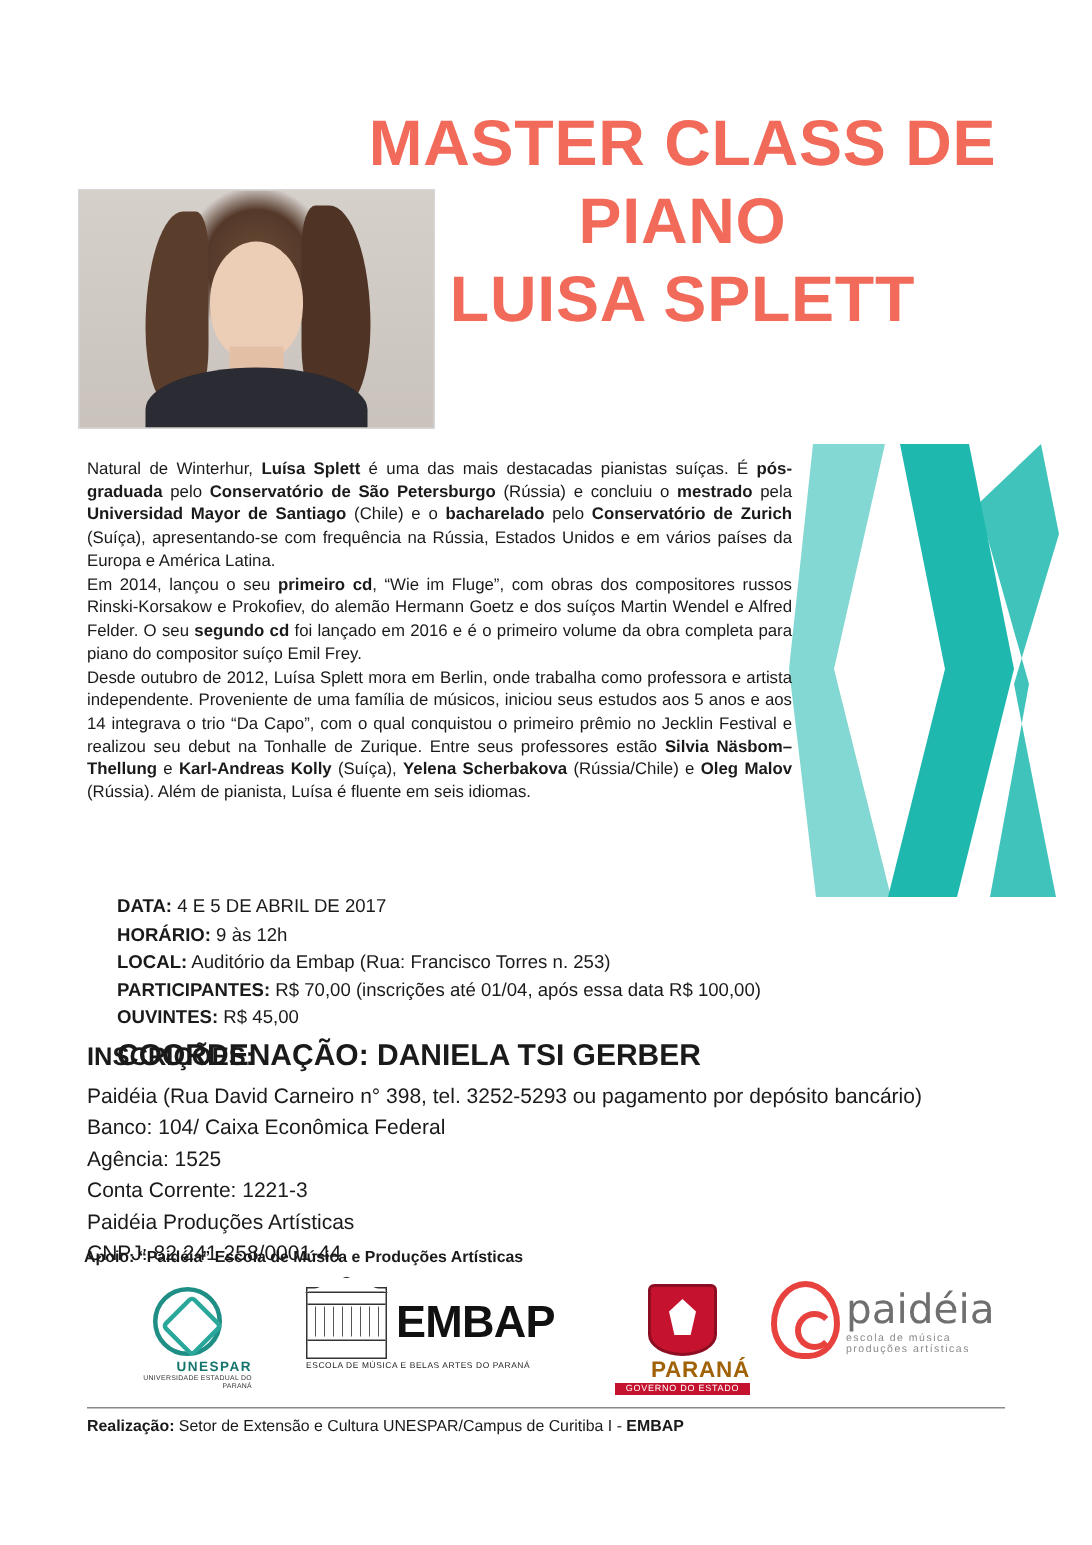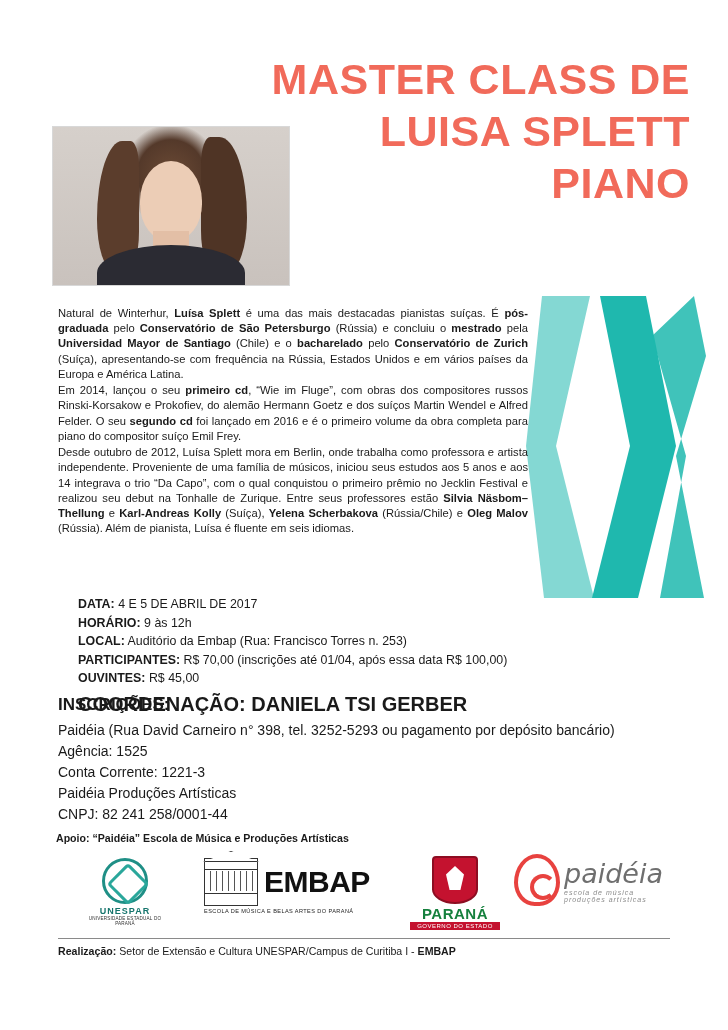--- a/index.html
+++ b/index.html
@@ -12,24 +12,24 @@
     height: 1030px;
     position: relative;
     font-family: "Liberation Sans", sans-serif;
     color: #1a1a1a;
     overflow: hidden;
   }
 
   
   .title-block {
     position: absolute;
-    top: 58px;
+    top: 75px;
     right: 38px;
     width: 470px;
-    text-align: right;
+    text-align: center;
     line-height: 1.02;
   }
   .title-line {
     font-family: "Liberation Sans", sans-serif;
     font-weight: bold;
     font-size: 43px;
     letter-spacing: 0.5px;
     color: #f16a5a;
     margin-bottom: 8px;
     white-space: nowrap;
@@ -157,21 +157,21 @@
   
   .logos {
     position: absolute;
     left: 58px;
     top: 856px;
     width: 615px;
     height: 68px;
   }
   .logo { position: absolute; }
 
-  .logo-unespar { left: 24px; top: 2px; width: 86px; text-align: center; }
+  .logo-unespar { left: 24px; top: 2px; width: 86px; text-align: right; }
   .unespar-mark {
     width: 46px; height: 46px; margin: 0 auto;
     border: 3px solid #1f8f86;
     border-radius: 50%;
     position: relative;
     box-sizing: border-box;
   }
   .unespar-mark::before {
     content: "";
     position: absolute; left: 50%; top: 50%;
@@ -214,28 +214,28 @@
     border: 2px solid #8d0d22;
     border-radius: 4px 4px 50% 50% / 4px 4px 30% 30%;
     position: relative;
   }
   .parana-shield::after {
     content:"";
     position:absolute; left:50%; top:8px; margin-left:-9px;
     width:18px; height:24px; background:#fff;
     clip-path: polygon(50% 0,100% 35%,80% 100%,20% 100%,0 35%);
   }
-  .parana-word { font-size: 15px; font-weight: bold; color: #15803d; letter-spacing: .5px; margin-top: 1px; }
+  .parana-word { font-size: 15px; font-weight: bold; color: #a16207; letter-spacing: .5px; margin-top: 1px; text-align: right; }
   .parana-sub {
     font-size: 6px; color: #fff; background: #c4122f;
     letter-spacing: .5px; padding: 1px 0;
   }
 
   .logo-paideia { left: 456px; top: -2px; width: 160px; }
-  .paideia-wrap { display: flex; align-items: center; gap: 4px; font-style: italic; }
+  .paideia-wrap { display: flex; align-items: center; gap: 4px; }
   .paideia-mark {
     width: 46px; height: 52px;
     border: 4px solid #e8423f;
     border-radius: 50% 50% 45% 45% / 55% 55% 45% 45%;
     box-sizing: border-box;
     position: relative;
   }
   .paideia-mark::after {
     content:"";
     position:absolute; left:12px; top:16px;
@@ -259,22 +259,22 @@
     left: 58px; top: 945px;
     font-size: 10.6px;
   }
   .footer .b { font-weight: bold; }
 </style>
 </head>
 <body>
 
 <div class="title-block">
   <div class="title-line">MASTER CLASS DE</div>
+  <div class="title-line">PIANO</div>
   <div class="title-line">LUISA SPLETT</div>
-  <div class="title-line">PIANO</div>
 </div>
 
 <div class="portrait">
   <div class="portrait-img">
     <div class="portrait-hair-left"></div>
     <div class="portrait-hair-right"></div>
     <div class="portrait-face"></div>
     <div class="portrait-neck"></div>
     <div class="portrait-body"></div>
   </div>
@@ -317,20 +317,21 @@
   <div class="coord">
     <span class="lbl">COORDENAÇÃO:</span><span class="val"> DANIELA TSI GERBER</span>
   </div>
 </div>
 
 <div class="inscr">
   <div class="inscr-title">
     <span>INSCRIÇÕES</span><span>:</span>
   </div>
   <div>Paidéia (Rua David Carneiro n° 398, tel. 3252-5293 ou pagamento por depósito bancário)</div>
+  <div>Banco: 104/ Caixa Econômica Federal</div>
   <div>Agência: 1525</div>
   <div>Conta Corrente: 1221-3</div>
   <div>Paidéia Produções Artísticas</div>
   <div>CNPJ: 82 241 258/0001-44</div>
 </div>
 
 <div class="apoio">Apoio: “Paidéia” Escola de Música e Produções Artísticas</div>
 
 <div class="logos">
 

